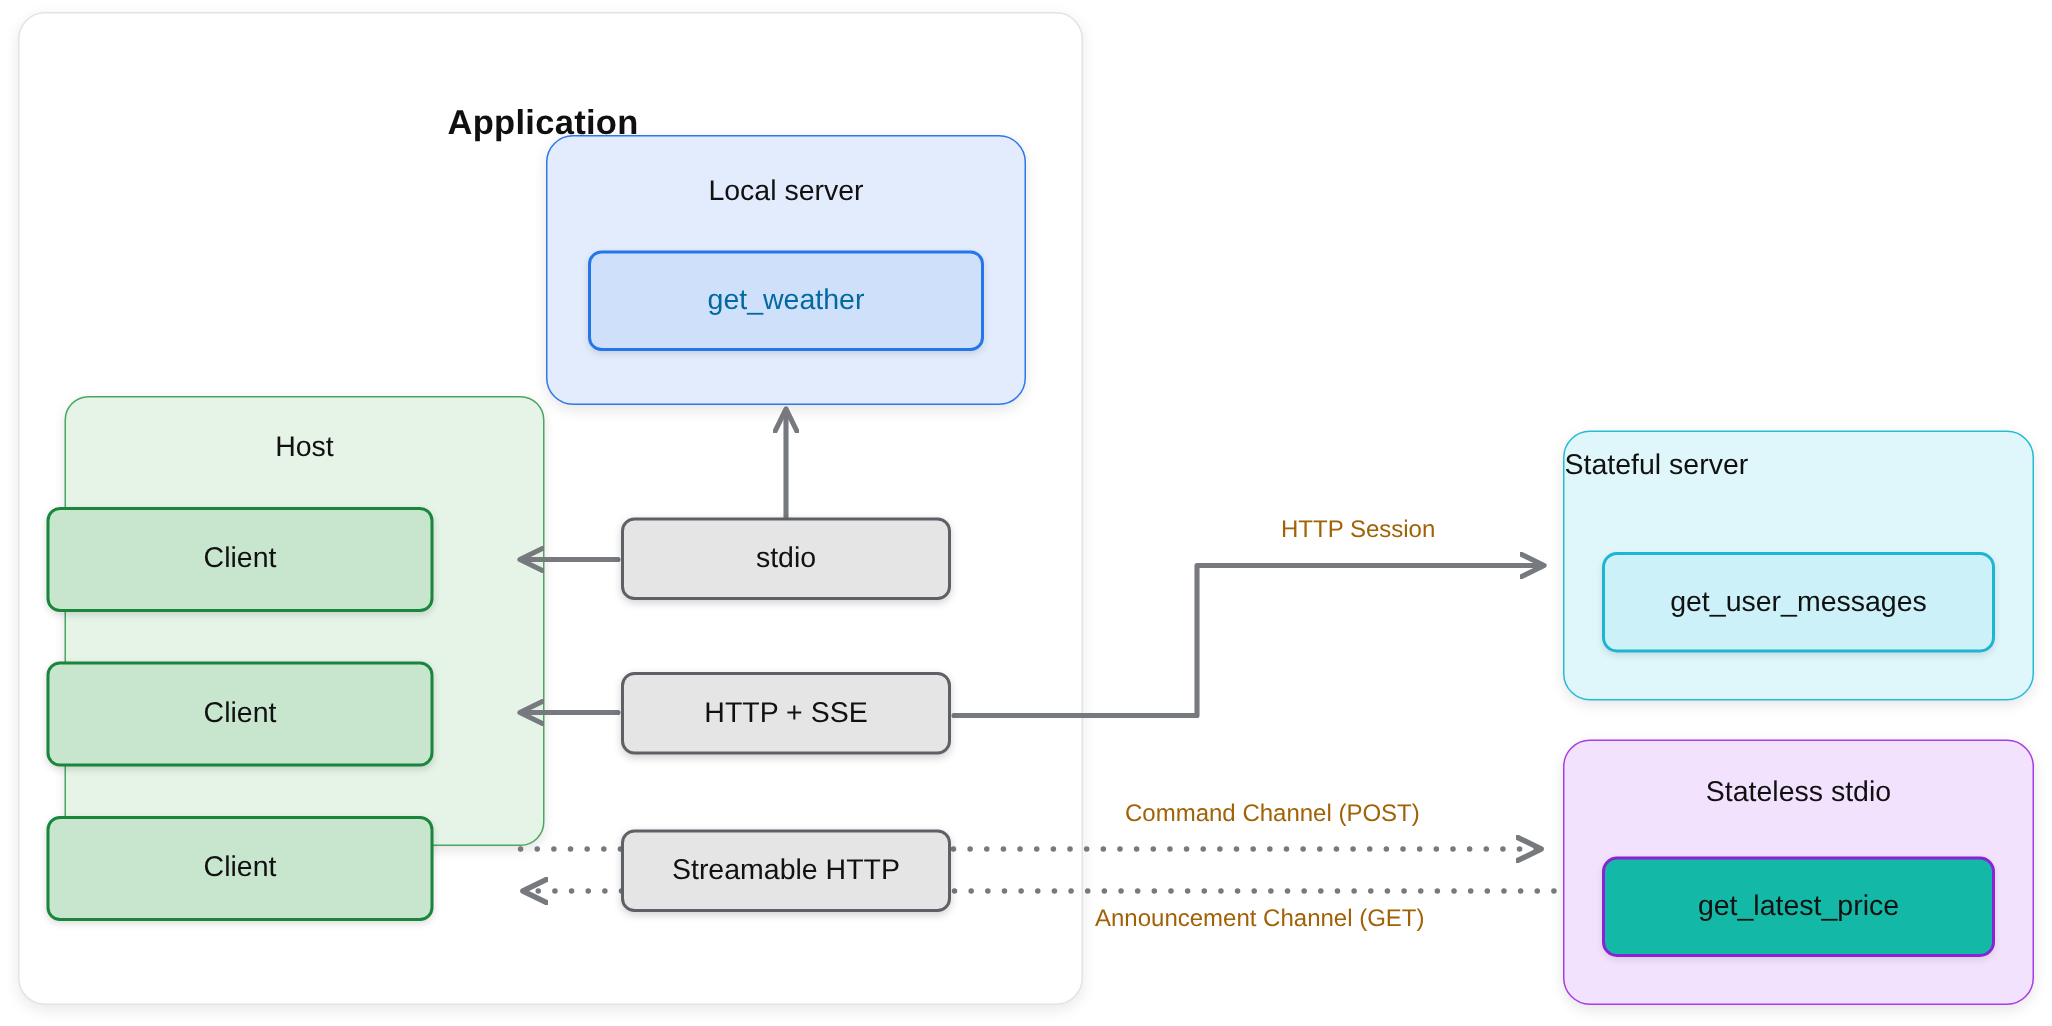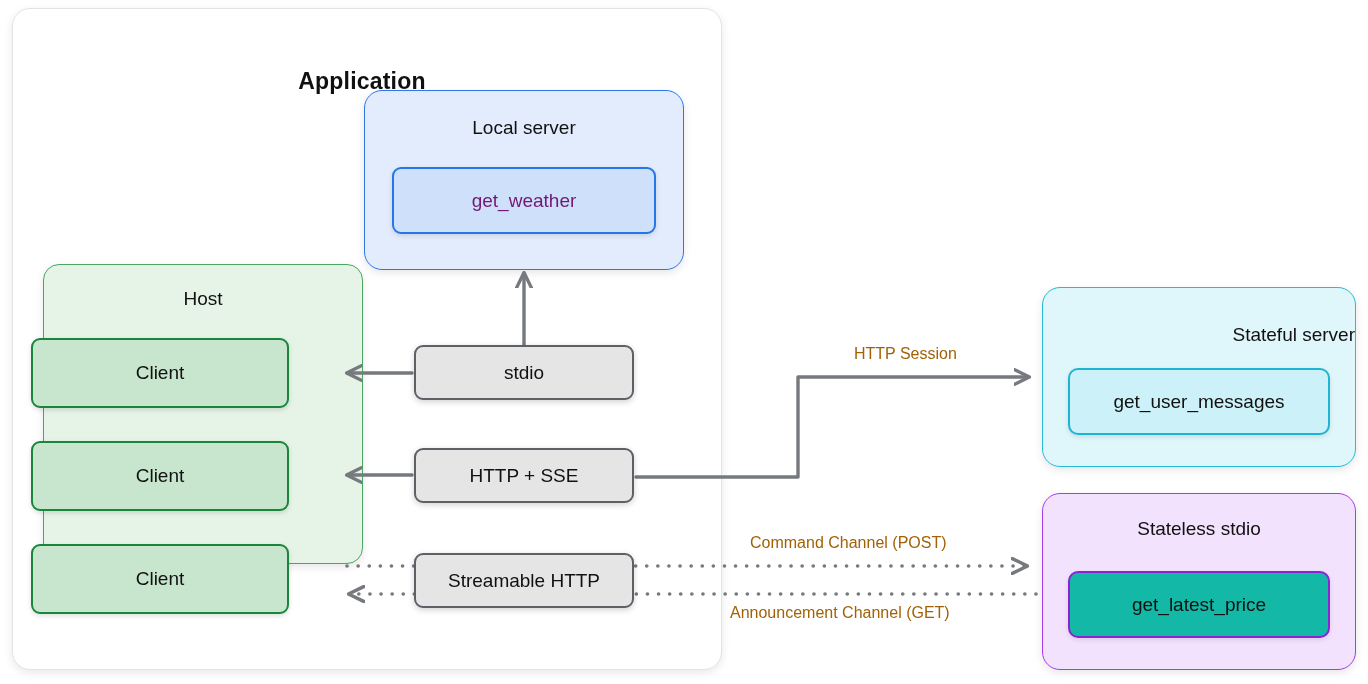--- a/index.html
+++ b/index.html
@@ -56,21 +56,21 @@
     display:block;
   }
   #local-server-title{
     position:absolute;left:0;top:26px;width:100%;text-align:center;
     font-size:19px;color:#111;
   }
   #get-weather{
     left:392px;top:167px;width:264px;height:67px;
     background:#cfe0fb;border:2.2px solid #2576e8;border-radius:9px;
     box-shadow:0 2px 5px rgba(0,0,0,.12);
-    font-size:19px;color:#701a75;
+    font-size:19px;color:#0369a1;
   }
 
   
   .transport{
     width:220px;height:55px;left:414px;
     background:#e5e5e5;border:2px solid #5d6166;border-radius:9px;
     box-shadow:0 2px 6px rgba(0,0,0,.18);
     font-size:19px;color:#111;z-index:6;
   }
   #stdio{top:345px;}
@@ -78,21 +78,21 @@
   #streamable-http{top:553px;}
 
   
   #stateful-server{
     left:1042px;top:287px;width:314px;height:180px;
     background:#dff6fb;border:1.8px solid #25bcd6;border-radius:18px;
     box-shadow:0 3px 9px rgba(0,0,0,.10);
     display:block;
   }
   #stateful-server-title{
-    position:absolute;left:0;top:36px;width:100%;text-align:right;
+    position:absolute;left:0;top:12px;width:100%;text-align:left;
     font-size:19px;color:#111;
   }
   #get-user-messages{
     left:1068px;top:368px;width:262px;height:67px;
     background:#cdf1f8;border:2.2px solid #1cb6d2;border-radius:10px;
     box-shadow:0 2px 5px rgba(0,0,0,.10);
     font-size:19px;color:#111;
   }
 
   

